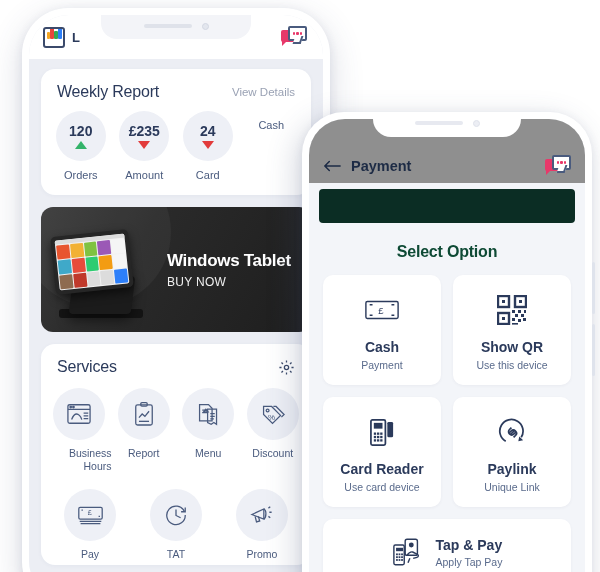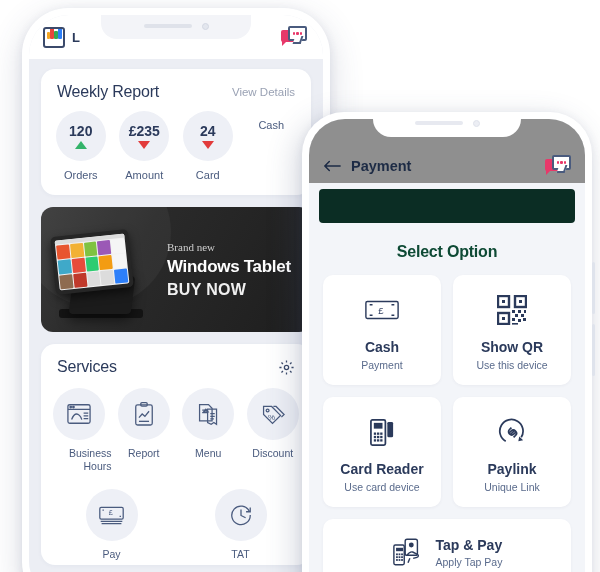--- a/index.html
+++ b/index.html
@@ -118,21 +118,21 @@
   .tablet-art .screen-inner{
     width:100%; height:100%; background:#f2f2f2; border-radius:2px; overflow:hidden;
     display:flex; flex-direction:column;
   }
   .tablet-art .bar{height:4px;background:#dcdcdc;}
   .tablet-art .grid{flex:1;display:grid;grid-template-columns:repeat(5,1fr);grid-auto-rows:1fr;gap:1px;padding:1px;}
   .tablet-art .grid span{border-radius:1px;}
   .banner-text { padding-left: 6px; }
   .banner .bn-small { font-family:"Liberation Serif", serif; font-size: 11px; color: #cfcfcf; margin-bottom:4px;}
   .banner .bn-title { font-size: 17px; font-weight: 700; color:#fff; letter-spacing:-.3px; margin-bottom:4px;}
-  .banner .bn-cta { font-size: 16px; color:#f0f0f0; letter-spacing:.3px;font-weight:bold;}
+  .banner .bn-cta { font-size: 12px; color:#f0f0f0; letter-spacing:.3px;}
 
   
   .services { margin-top: 12px; }
   .svc-grid { display:flex; padding: 12px 6px 4px 6px; }
   .svc { flex:1; display:flex; flex-direction:column; align-items:center; }
   .svc-circle {
     width:52px;height:52px;border-radius:50%;background:#eef0f6;
     display:flex;align-items:center;justify-content:center;
   }
   .svc-lbl { margin-top:7px; font-size:10.5px; color:#4a5b7e; text-align:right; line-height:1.25; }
@@ -270,21 +270,20 @@
                 <span style="background:#8e6b4f"></span>
                   <span style="background:#c0392b"></span>
                   <span style="background:#dcdcdc"></span>
                   <span style="background:#dcdcdc"></span>
                   <span style="background:#2d7ff9"></span>
               </div>
             </div>
           </div>
         </div>
         <div class="banner-text">
-          <div class="bn-small">Brand new</div>
           <div class="bn-title">Windows Tablet</div>
           <div class="bn-cta">BUY NOW</div>
         </div>
       </div>
 
       <div class="card services">
         <div class="card-head">
           <span class="card-title">Services</span>
           <span class="gear">
             <svg viewBox="0 0 24 24" width="17" height="17" fill="none" stroke="#3b4a6b" stroke-width="1.8">
@@ -358,20 +357,31 @@
           </div>
           <div class="svc">
             <div class="svc-circle">
               <svg viewBox="0 0 26 26" width="24" height="24" fill="none" stroke="#4a5b7e" stroke-width="1.4">
                 <path d="M22 9A10 10 0 1 0 23 13"></path>
                   <path d="M23 5v4.5h-4.5"></path>
                 <path d="M13 7v6.5l5 2.5"></path>
               </svg>
             </div>
             <span class="svc-lbl">TAT</span>
+          </div>
+          <div class="svc">
+            <div class="svc-circle">
+              <svg viewBox="0 0 28 24" width="26" height="22" fill="none" stroke="#4a5b7e" stroke-width="1.4">
+                <path d="M3 11.5l13-6v11z"></path>
+                  <path d="M16 5.5c3 1 3 9 0 11"></path>
+                <path d="M6.5 13.5l1.5 6 3.5-1-1.5-5"></path>
+                <path d="M21 4.5l2-1.5M22 9h2.5M21 13.5l2 1.5"></path>
+              </svg>
+            </div>
+            <span class="svc-lbl">Promo</span>
           </div>
         </div>
       </div>
 
     </div>
   </div>
 
   <div class="phone2">
     <div class="side-btn b1"></div>
     <div class="side-btn b2"></div>

